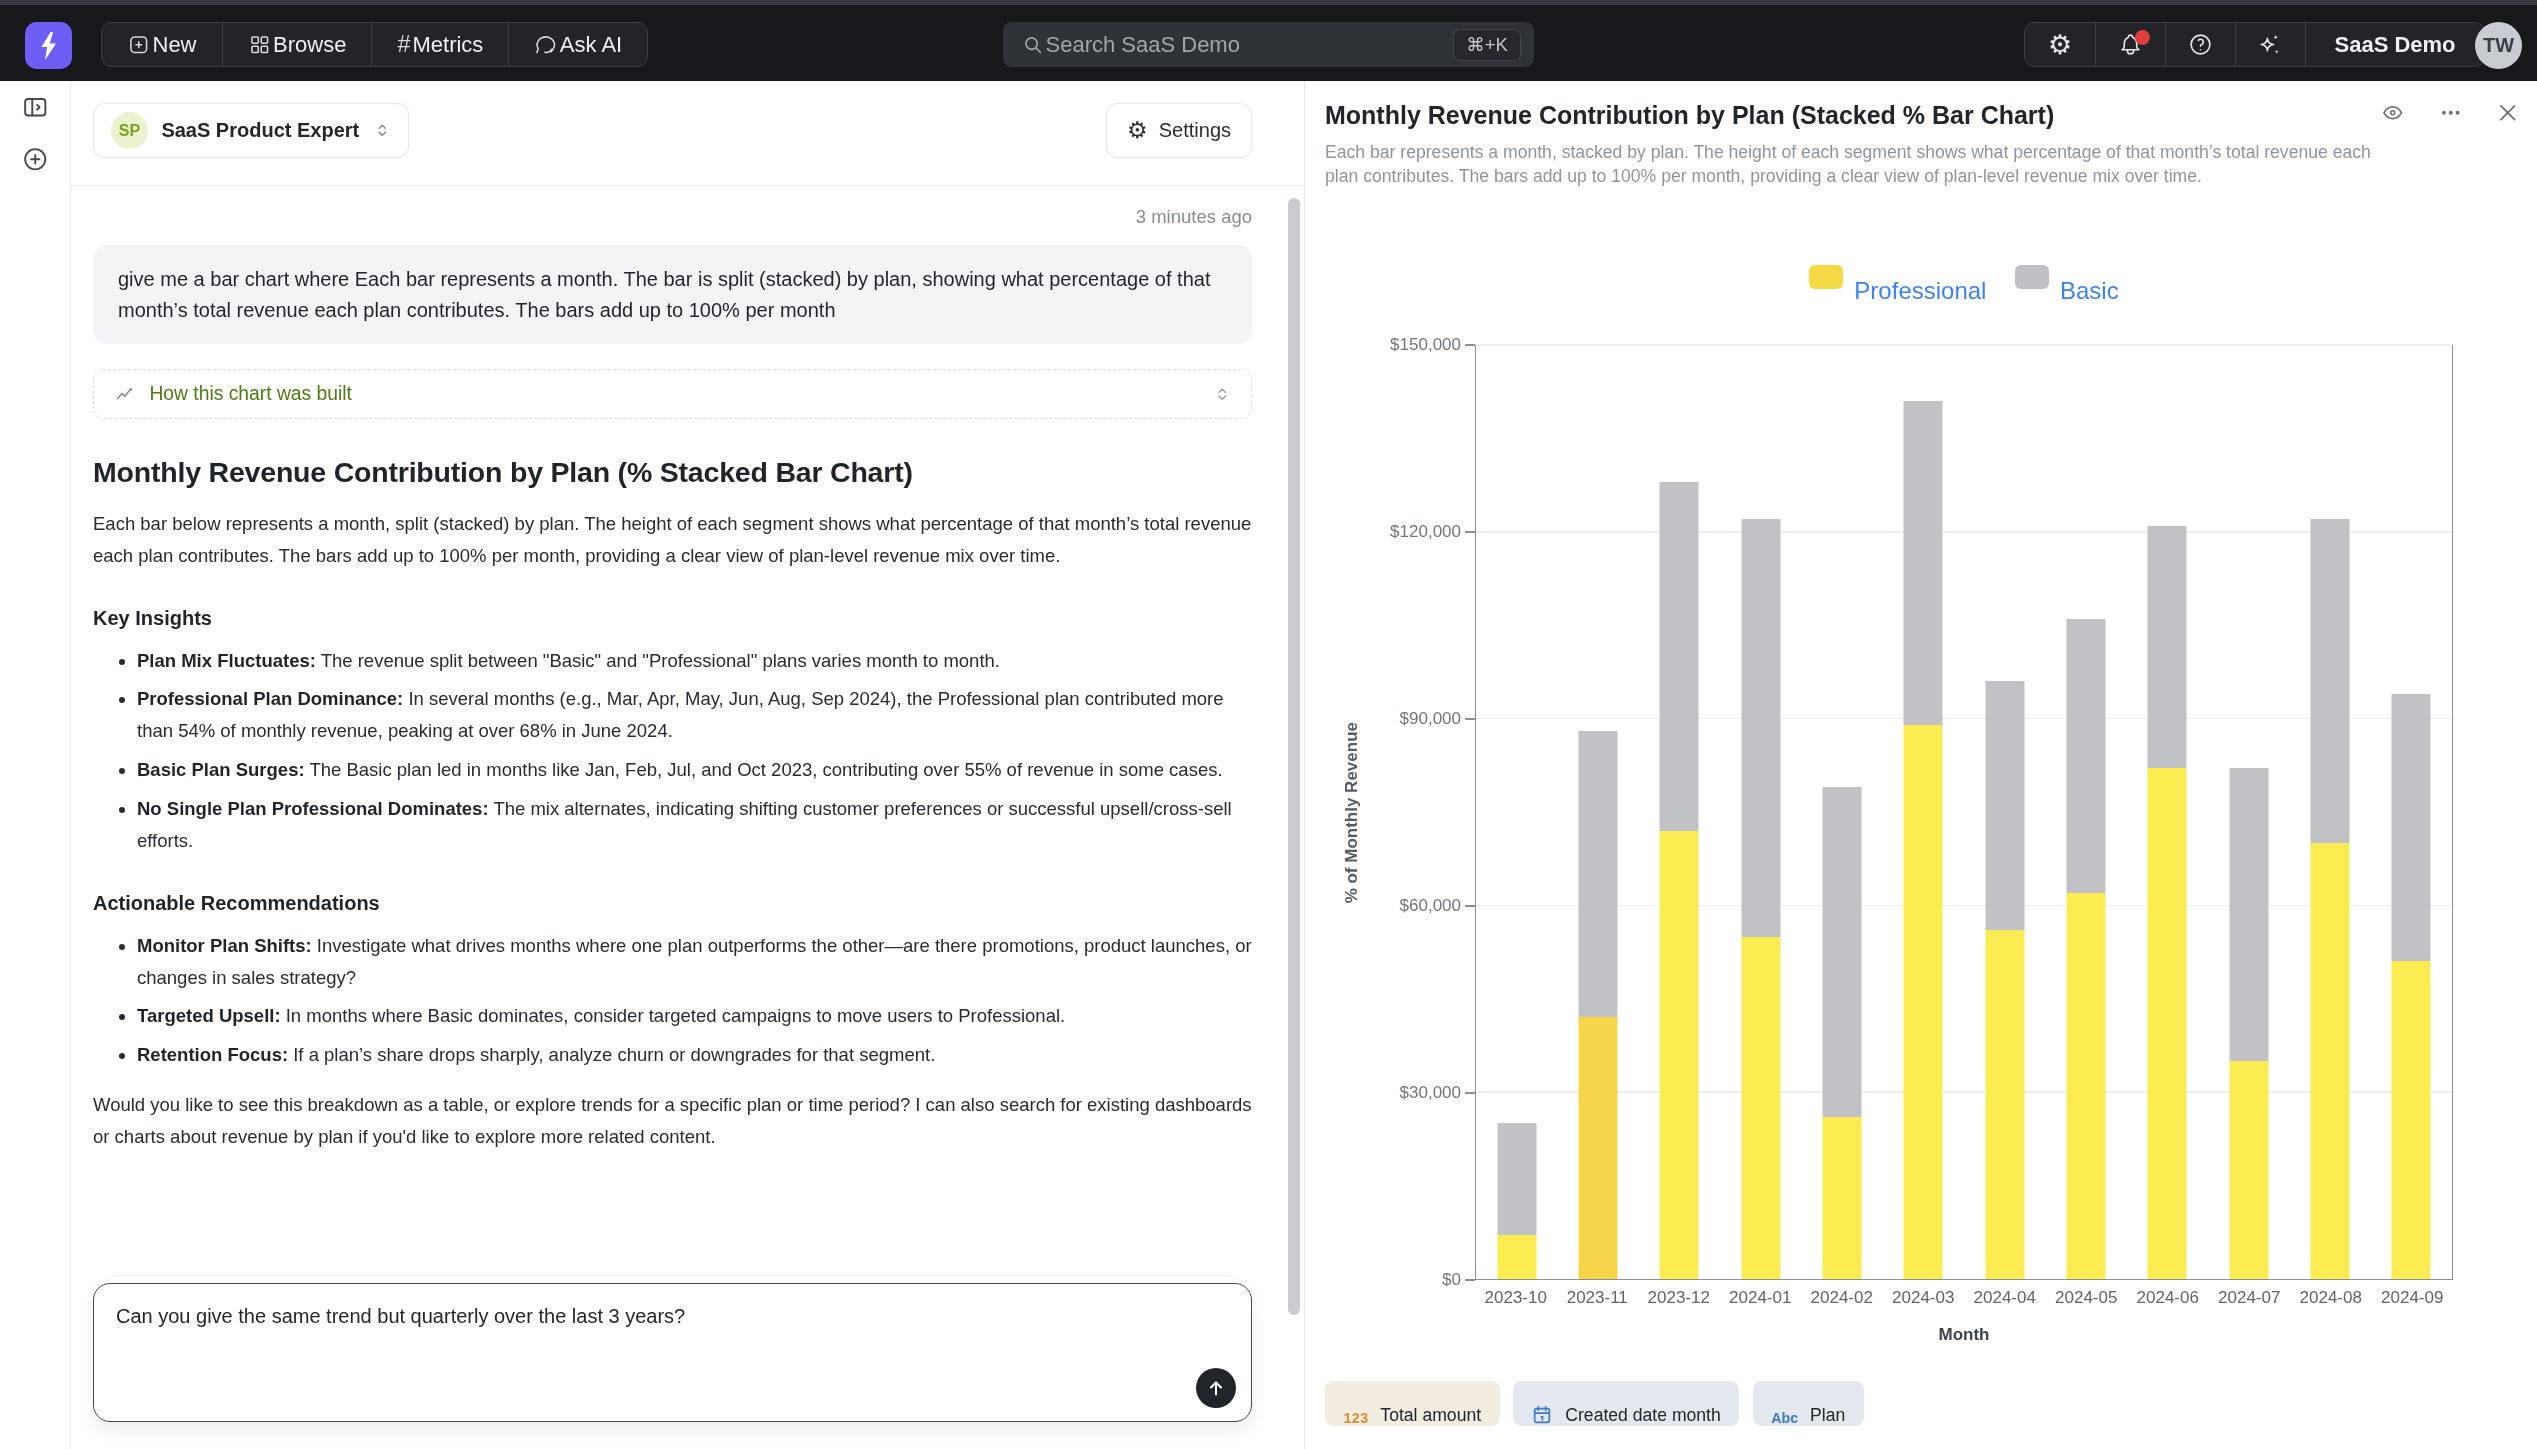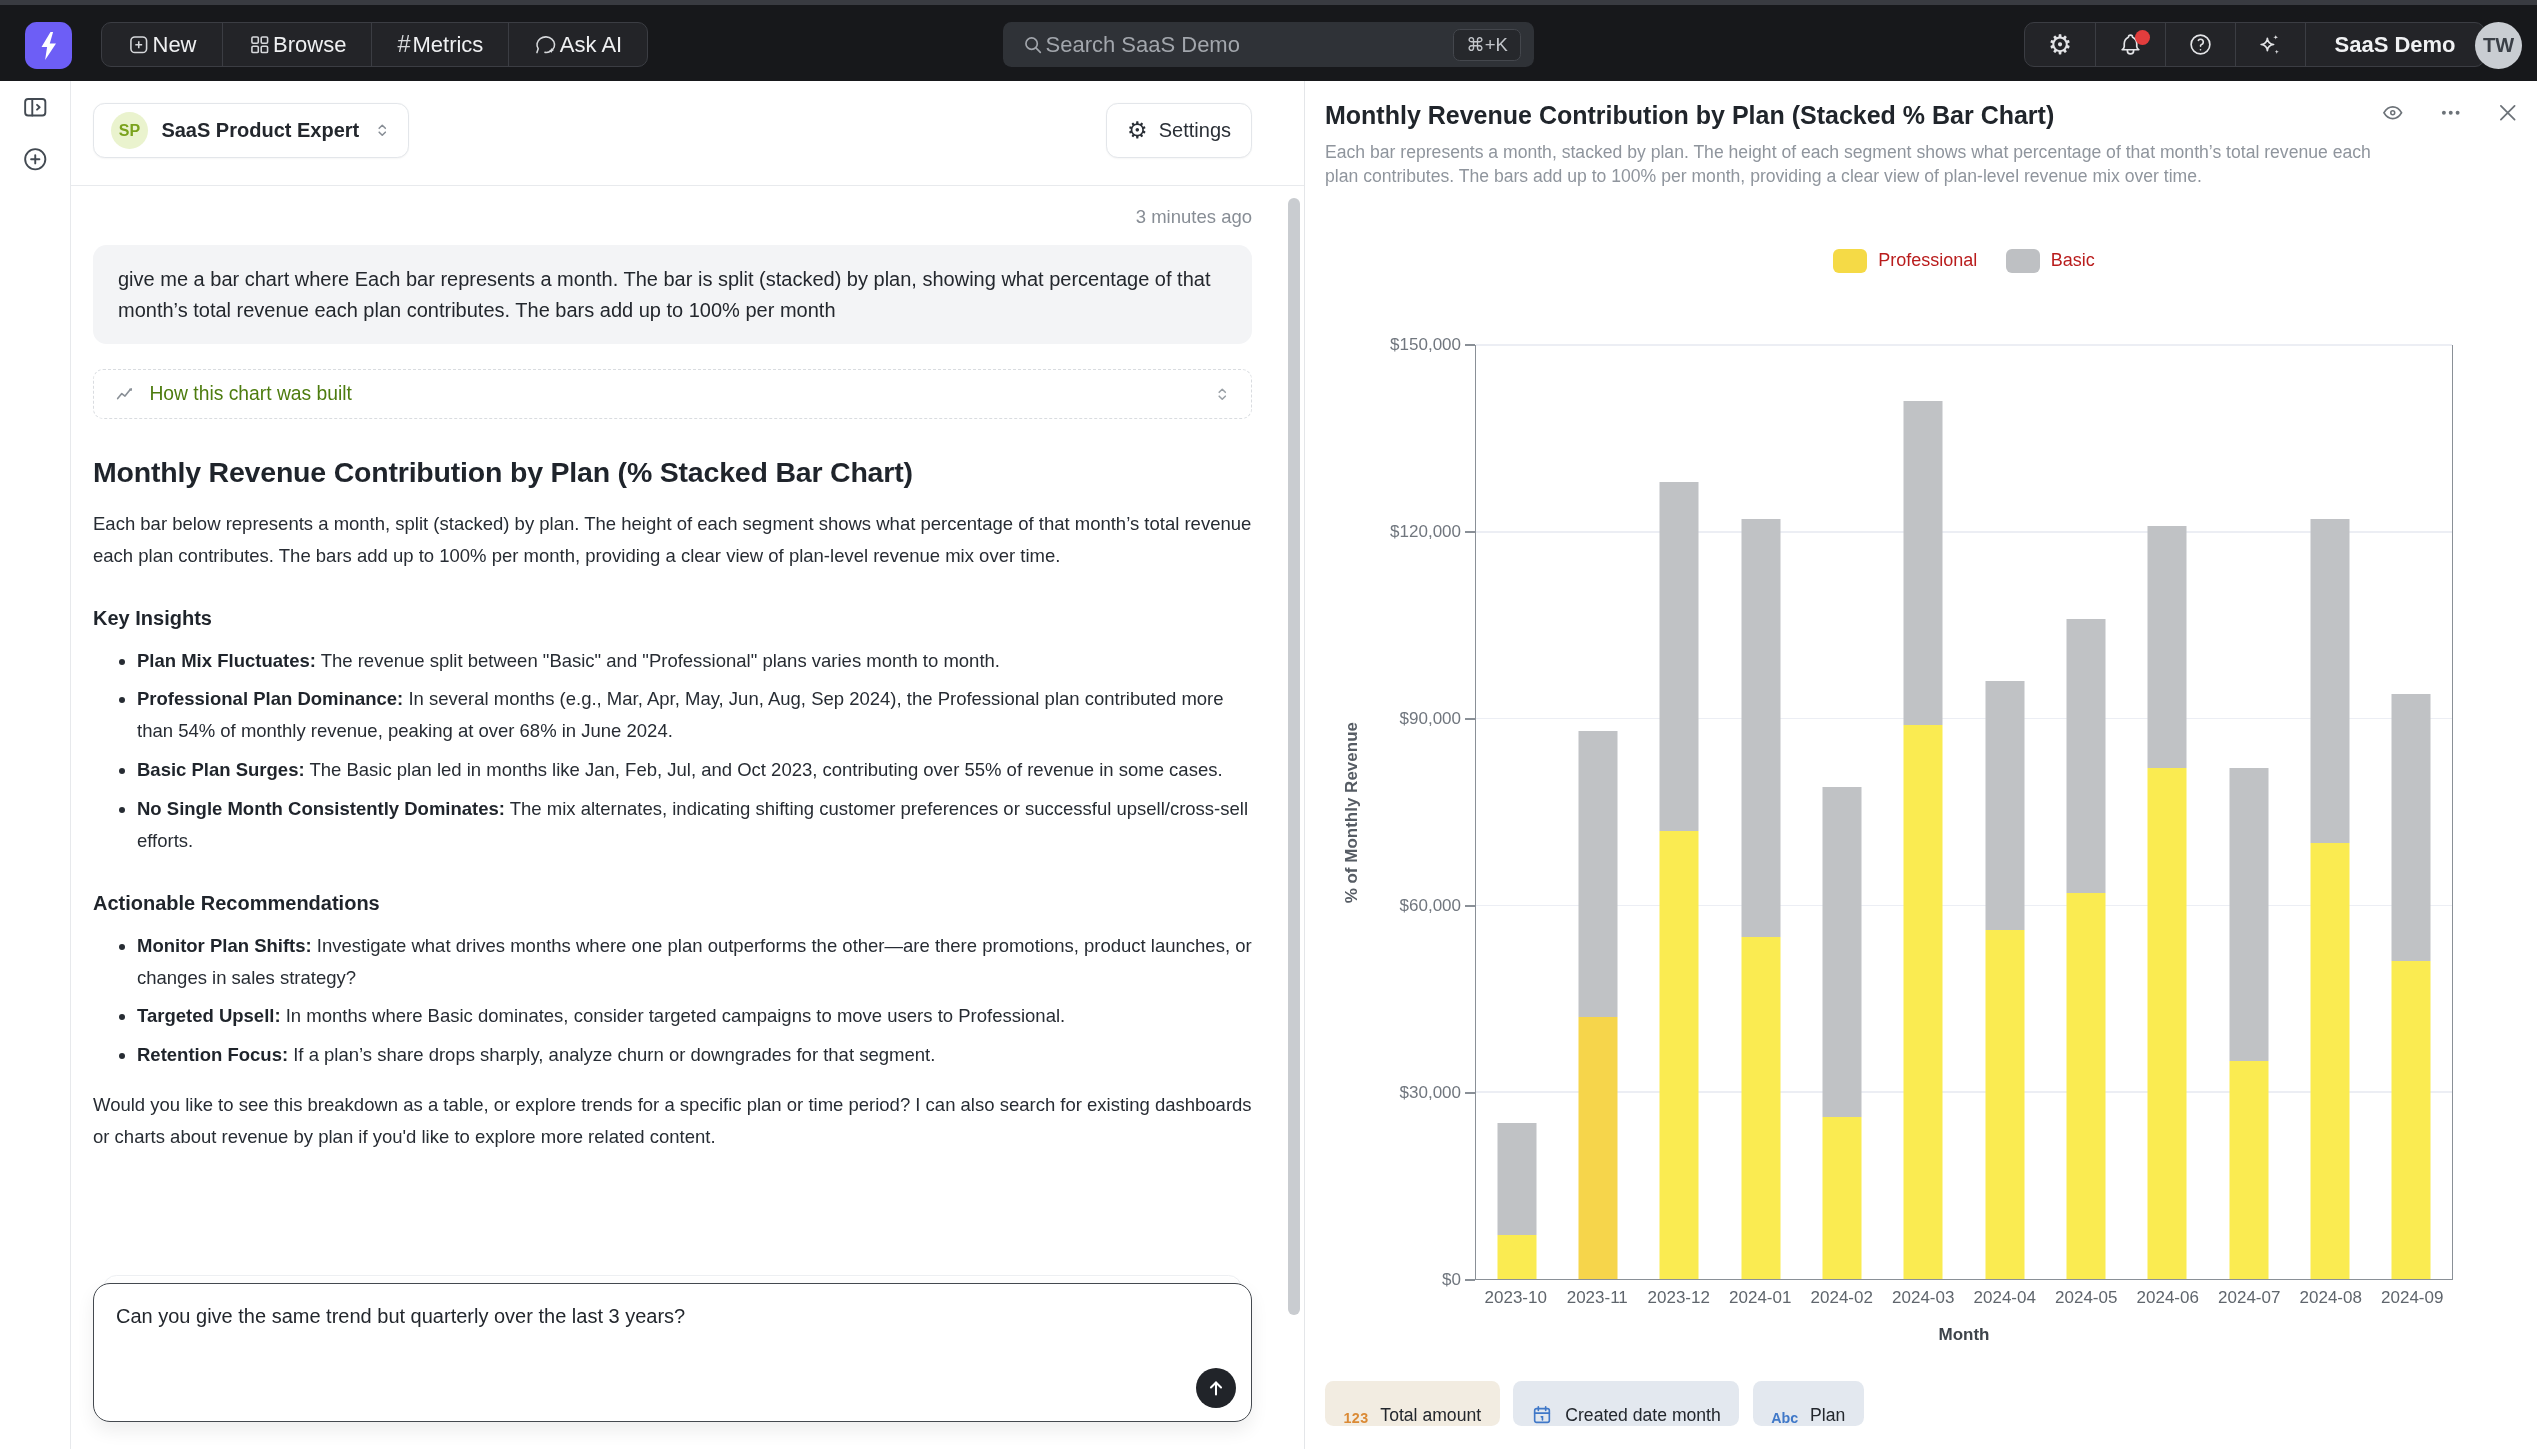--- a/index.html
+++ b/index.html
@@ -88,21 +88,21 @@
   .artifact { position:absolute; left:1305px; top:81px; width:1233px; height:1369px; background:#fff; }
   .art-title { position:absolute; left:20px; top:20px; font-size:25px; font-weight:700; color:#20252B; }
   .art-desc { position:absolute; left:20px; top:60px; width:1075px; font-size:17.6px; line-height:23.5px; color:#8F959D; }
   .art-icons { position:absolute; right:18.5px; top:20px; display:flex; gap:34px; color:#6C7278; }
   .art-icons span { cursor:pointer; display:flex; }
 
   .legend { position:absolute; left:170px; top:168px; width:978px; display:flex; justify-content:center;
     gap:28.5px; align-items:center; }
   .legend-item { display:flex; align-items:center; gap:11px; cursor:pointer; }
   .legend-swatch { width:34px; height:23.5px; border-radius:5.9px; }
-  .legend-label { font-size:18px; color:#b91c1c; }
+  .legend-label { font-size:24px; color:#3b82f6;margin-top:28px; }
 
   .ytitle { position:absolute; left:30px; top:264px; height:935px; width:34px; display:flex;
     align-items:center; justify-content:center; }
   .ytitle span { writing-mode:vertical-rl; transform:rotate(180deg); font-size:17px; font-weight:700; color:#565C64; }
   .ylabels { position:absolute; left:0; top:264px; width:156px; height:935px; }
   .ylabel { position:absolute; right:0; transform:translateY(50%); font-size:17px; color:#70767E; }
   .yticks { position:absolute; left:160px; top:264px; width:10px; height:935px; }
   .ytick { position:absolute; right:0; width:10px; height:1.7px; background:#8A9097; }
   .plot { position:absolute; left:170px; top:264px; width:978px; height:935px;
     border-left:1.7px solid #8A9097; border-right:1.7px solid #8A9097; border-bottom:1.7px solid #8A9097; }
@@ -286,21 +286,21 @@
     </div>
 
     <div class="md">
       <h1>Monthly Revenue Contribution by Plan (% Stacked Bar Chart)</h1>
       <p>Each bar below represents a month, split (stacked) by plan. The height of each segment shows what percentage of that month’s total revenue each plan contributes. The bars add up to 100% per month, providing a clear view of plan-level revenue mix over time.</p>
       <h3>Key Insights</h3>
       <ul>
           <li><strong>Plan Mix Fluctuates:</strong> The revenue split between "Basic" and "Professional" plans varies month to month.</li>
           <li><strong>Professional Plan Dominance:</strong> In several months (e.g., Mar, Apr, May, Jun, Aug, Sep 2024), the Professional plan contributed more than 54% of monthly revenue, peaking at over 68% in June 2024.</li>
           <li><strong>Basic Plan Surges:</strong> The Basic plan led in months like Jan, Feb, Jul, and Oct 2023, contributing over 55% of revenue in some cases.</li>
-          <li><strong>No Single Month Consistently Dominates:</strong> The mix alternates, indicating shifting customer preferences or successful upsell/cross-sell efforts.</li>
+          <li><strong>No Single Plan Professional Dominates:</strong> The mix alternates, indicating shifting customer preferences or successful upsell/cross-sell efforts.</li>
         </ul>
       <h3>Actionable Recommendations</h3>
       <ul>
           <li><strong>Monitor Plan Shifts:</strong> Investigate what drives months where one plan outperforms the other—are there promotions, product launches, or changes in sales strategy?</li>
           <li><strong>Targeted Upsell:</strong> In months where Basic dominates, consider targeted campaigns to move users to Professional.</li>
           <li><strong>Retention Focus:</strong> If a plan’s share drops sharply, analyze churn or downgrades for that segment.</li>
         </ul>
       <p>Would you like to see this breakdown as a table, or explore trends for a specific plan or time period? I can also search for existing dashboards or charts about revenue by plan if you'd like to explore more related content.</p>
     </div>
   </div>

